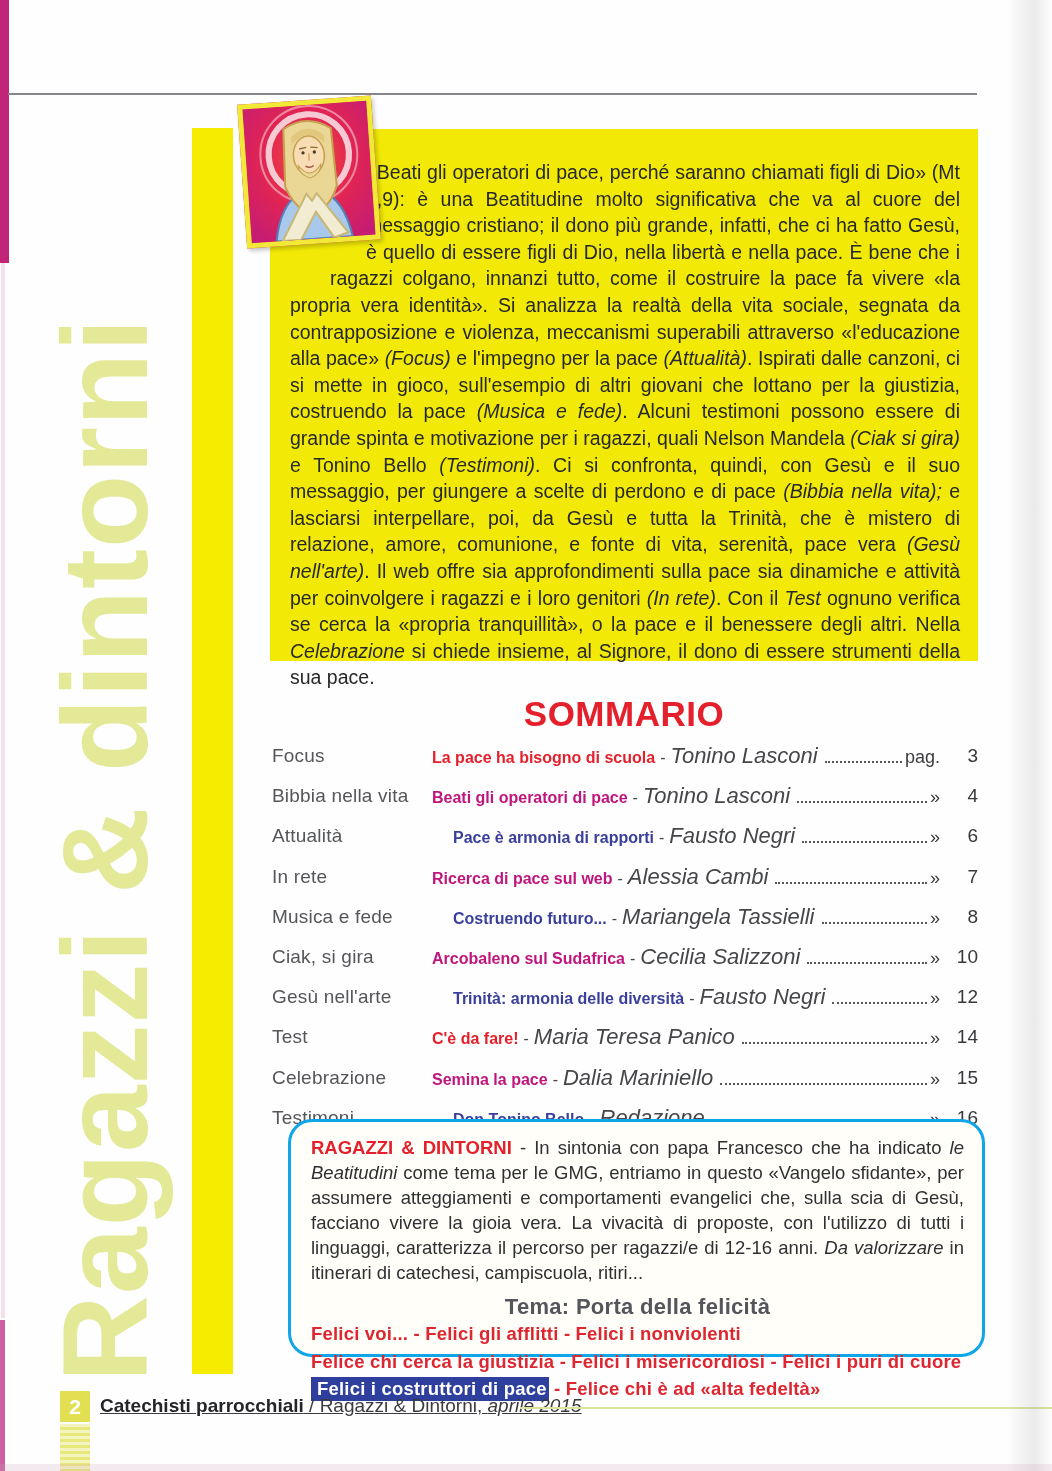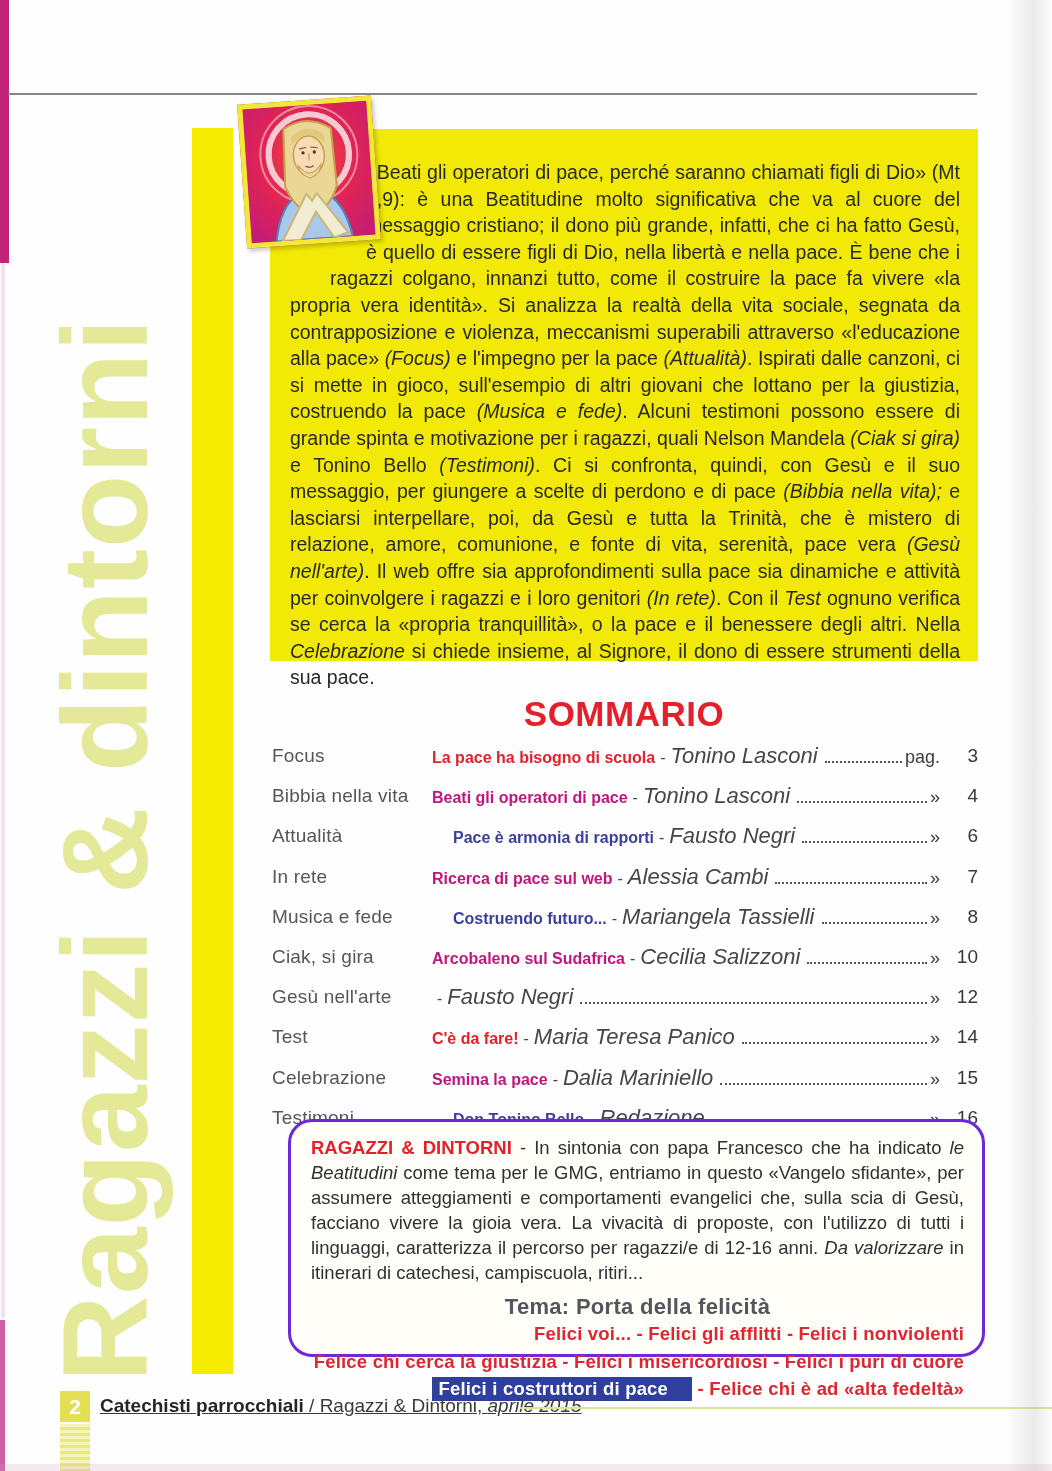--- a/index.html
+++ b/index.html
@@ -48,27 +48,27 @@
   .toc-author{font-style:italic;font-size:22px;color:#454649;white-space:nowrap;}
   .toc-leader{flex:1;min-width:18px;border-bottom:2px dotted #55555a;margin:0 3px 5px 7px;}
   .toc-marker{font-size:18px;color:#3c3d41;margin-right:2px;white-space:nowrap;}
   .toc-page{flex:none;width:36px;text-align:right;font-size:19px;color:#37383b;}
   .c-red{color:#e4202c;}
   .c-magenta{color:#c0157d;}
   .c-blue{color:#3a3f9b;margin-left:21px;}
 
   
   .info-box{position:absolute;left:288px;top:1119px;width:697px;height:238px;box-sizing:border-box;
-    border:3px solid #6d28d9;border-radius:24px;background:#fffef9;padding:13px 18px 8px 20px;}
+    border:3px solid #0ea5e9;border-radius:24px;background:#fffef9;padding:13px 18px 8px 20px;}
   .info-text{font-size:18.5px;line-height:25px;text-align:justify;color:#2f3033;}
   .it{font-style:italic;}
   .bd{font-weight:bold;}
   .tema-title{text-align:center;font-size:22px;font-weight:bold;color:#55565c;margin-top:9px;letter-spacing:.3px;}
-  .tema-line{text-align:right;font-size:18.5px;font-weight:bold;color:#de2630;line-height:27.5px;letter-spacing:.2px;}
-  .hl{background:#2e3f9e;color:#ffffff;padding:1px 24px 2px 6px;}
+  .tema-line{text-align:left;font-size:18.5px;font-weight:bold;color:#de2630;line-height:27.5px;letter-spacing:.2px;}
+  .hl{background:#2e3f9e;color:#ffffff;padding:1px 2px 2px 6px;}
 
   
   .page-badge{position:absolute;left:60px;top:1391px;width:30px;height:31px;background:#e2e052;
     color:#ffffff;font-weight:bold;font-size:21px;text-align:center;line-height:31px;}
   .page-badge-tail{position:absolute;left:60px;top:1424px;width:30px;height:47px;
     background:repeating-linear-gradient(180deg,#f4f4c0 0 3px,#e9e87c 3px 6px);}
   .footer-text{position:absolute;left:100px;top:1395px;font-size:19px;color:#3a3b3e;text-decoration:underline;}
   .footer-text .bd{color:#242528;}
   .footer-rule{position:absolute;left:520px;top:1407px;width:532px;height:2px;background:#dbe39b;}
 </style>
@@ -184,20 +184,21 @@
         <span class="toc-sep">-</span>
         <span class="toc-author">Cecilia Salizzoni</span>
         <span class="toc-leader"></span>
         <span class="toc-marker">»</span>
       </div>
       <div class="toc-page">10</div>
     </div>
       <div class="toc-row">
       <div class="toc-cat">Gesù nell'arte</div>
       <div class="toc-main">
+        <span class="toc-title c-blue">Trinità: armonia delle diversità</span>
         <span class="toc-sep">-</span>
         <span class="toc-author">Fausto Negri</span>
         <span class="toc-leader"></span>
         <span class="toc-marker">»</span>
       </div>
       <div class="toc-page">12</div>
     </div>
       <div class="toc-row">
       <div class="toc-cat">Test</div>
       <div class="toc-main">

